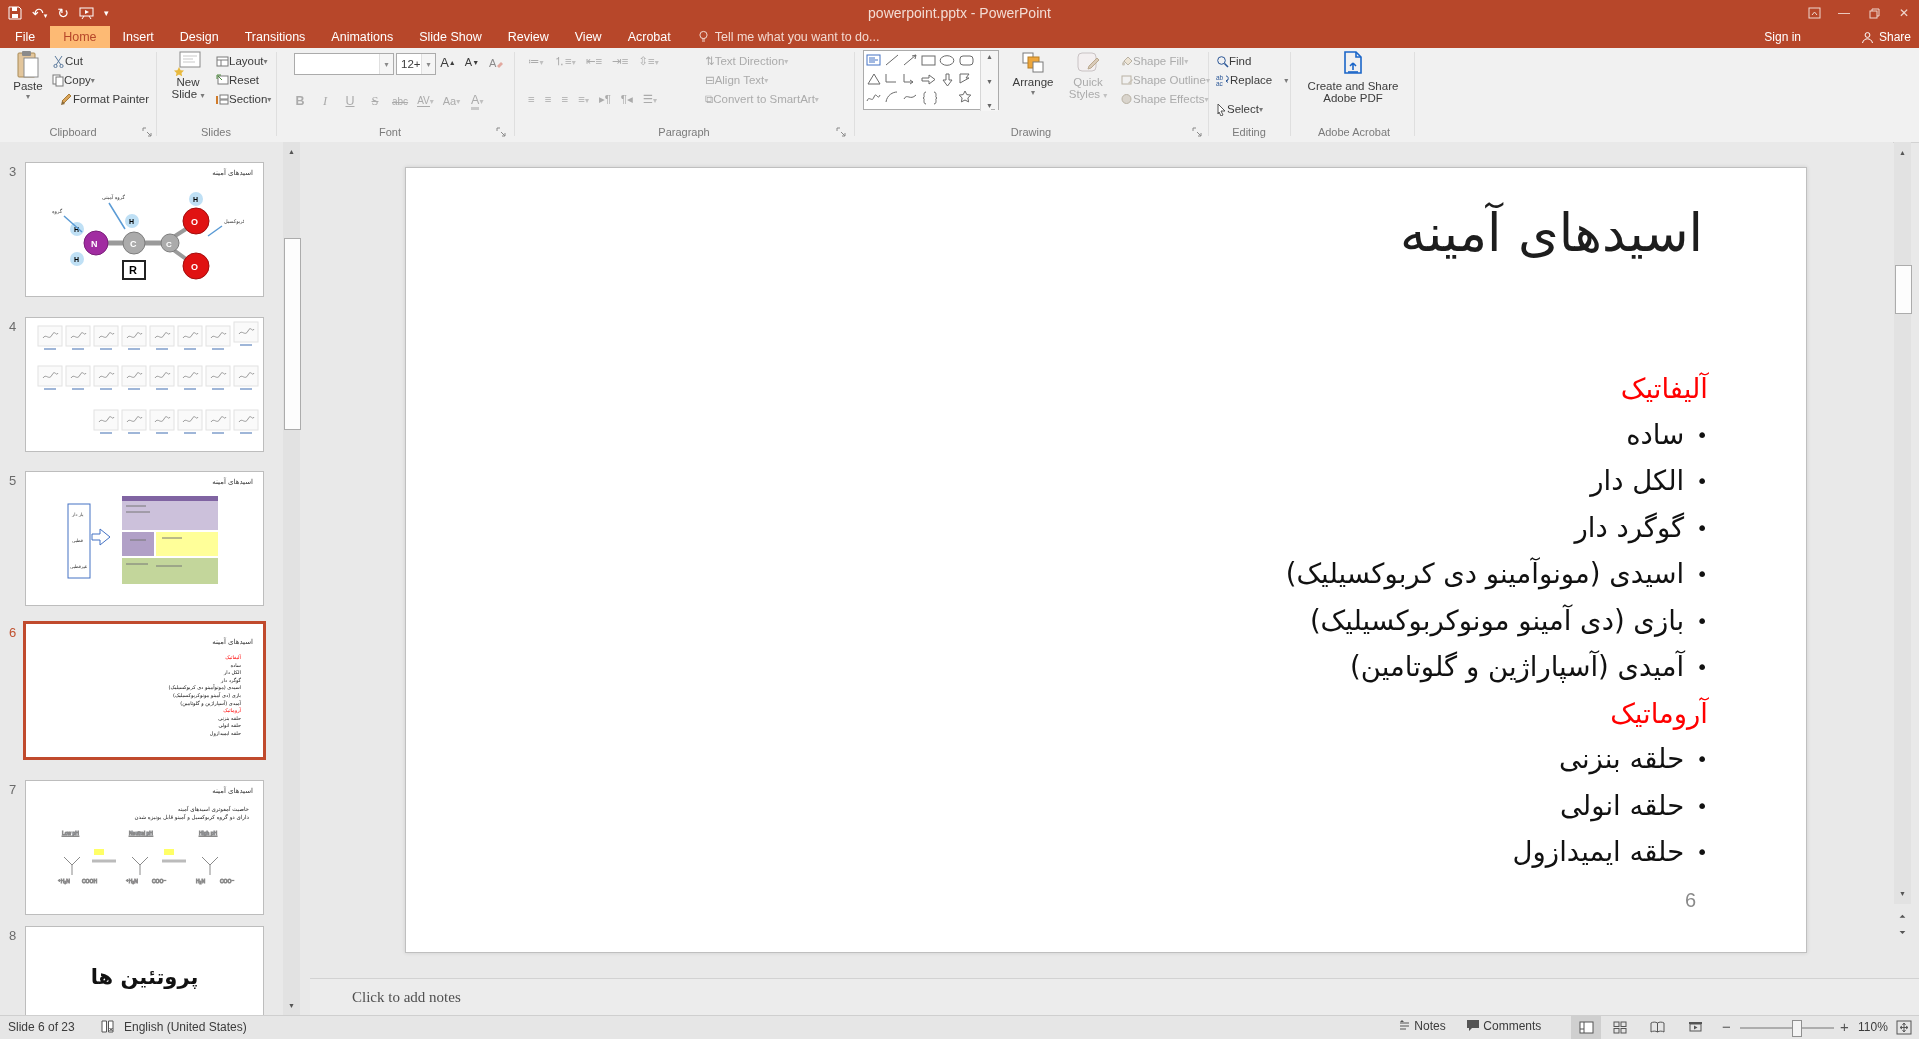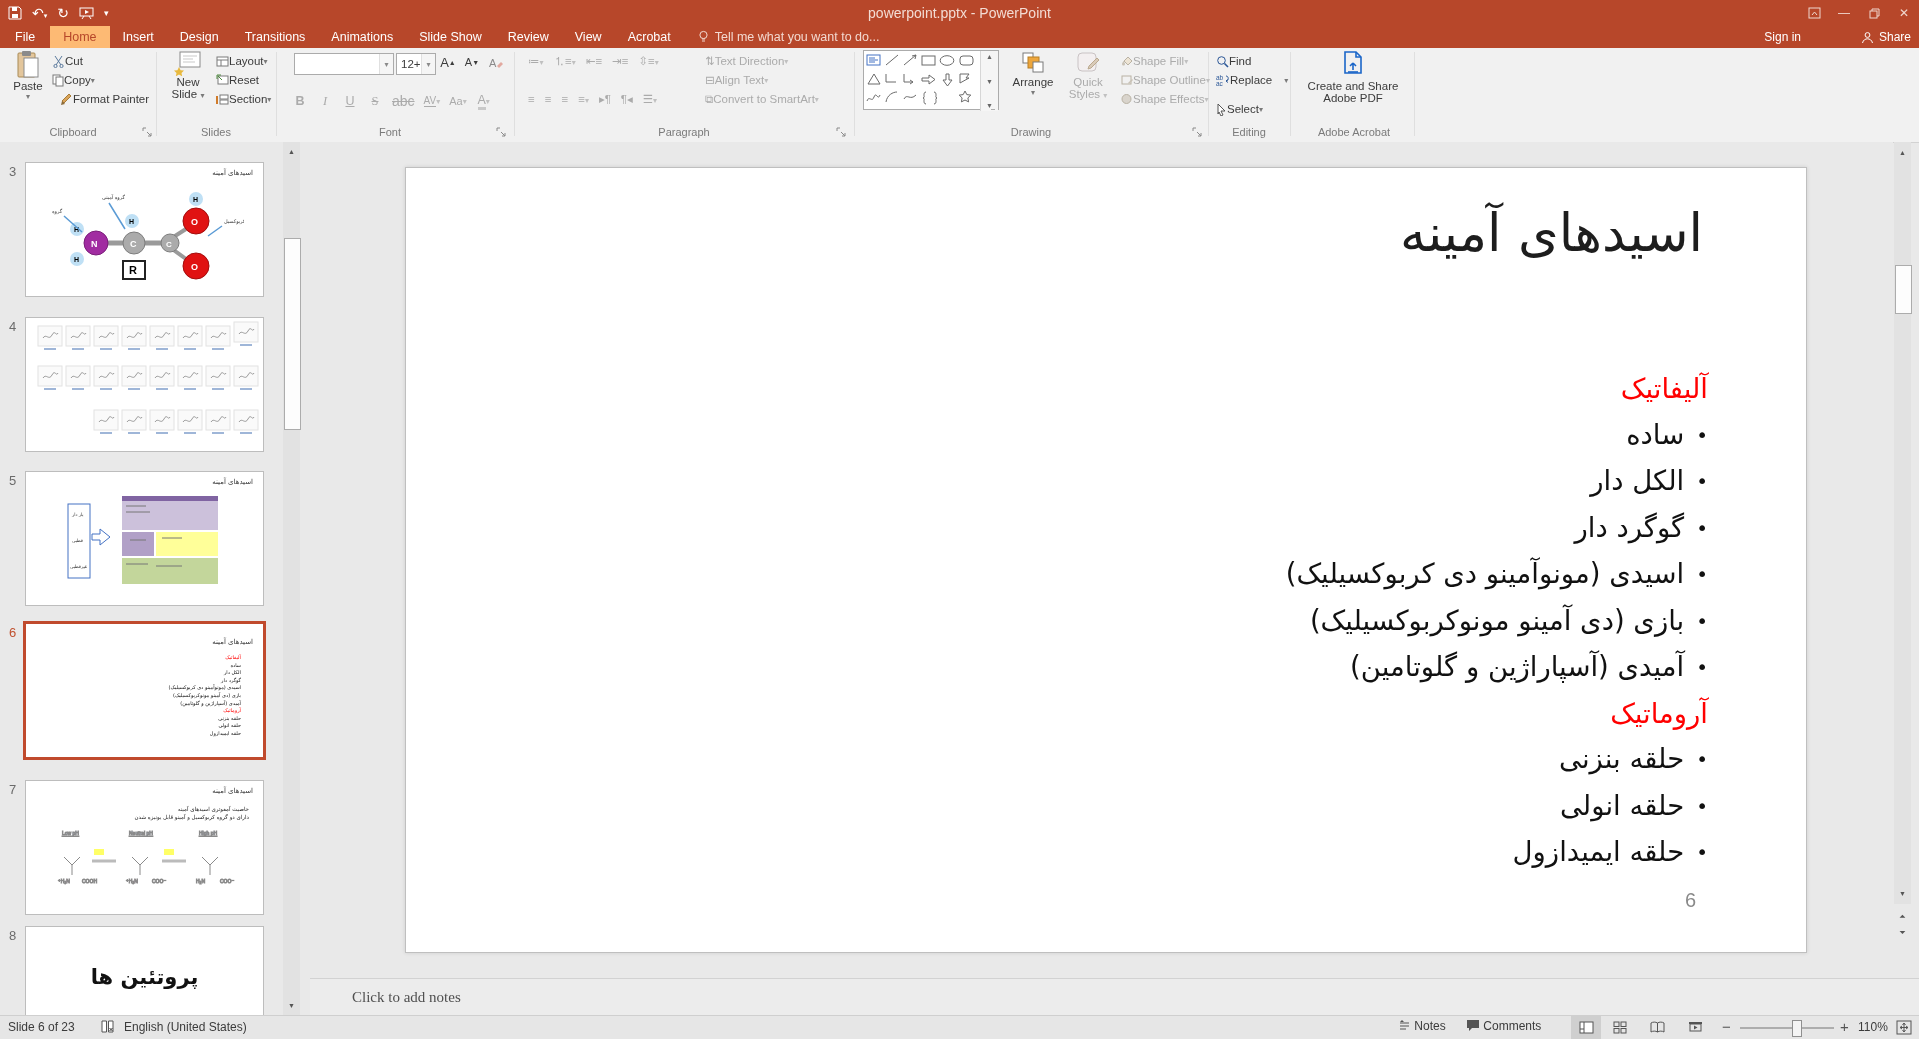--- a/index.html
+++ b/index.html
@@ -272,21 +272,21 @@
             <text x="0" y="11" font-size="11" fill="#8a8a8a">A</text>
             <path d="M8 10l4-4 2 2-4 4z" fill="#E2A9A0"></path>
           </svg>
       </span>
     </div>
     <div class="srow dim" style="left:292px;top:44px;gap:9px">
       <span class="fbtn" style="font-weight:bold">B</span>
       <span class="fbtn" style="font-style:italic;font-family:'Liberation Serif',serif">I</span>
       <span class="fbtn" style="text-decoration:underline">U</span>
       <span class="fbtn" style="text-decoration:line-through;font-family:'Liberation Serif',serif">S</span>
-      <span class="fbtn" style="font-size:14px;text-decoration:line-through">abc</span>
+      <span class="fbtn" style="font-size:10px;text-decoration:line-through">abc</span>
       <span class="fbtn" style="font-size:10px">
           <span style="border-bottom:1px solid #ABABAB">AV</span>
           <span class="car dim">▾</span>
         </span>
       <span class="fbtn" style="font-size:11px">
           <span>Aa</span>
           <span class="car dim">▾</span>
         </span>
       <span class="fbtn">
           <span style="border-bottom:3px solid #C9C9C9">A</span>

